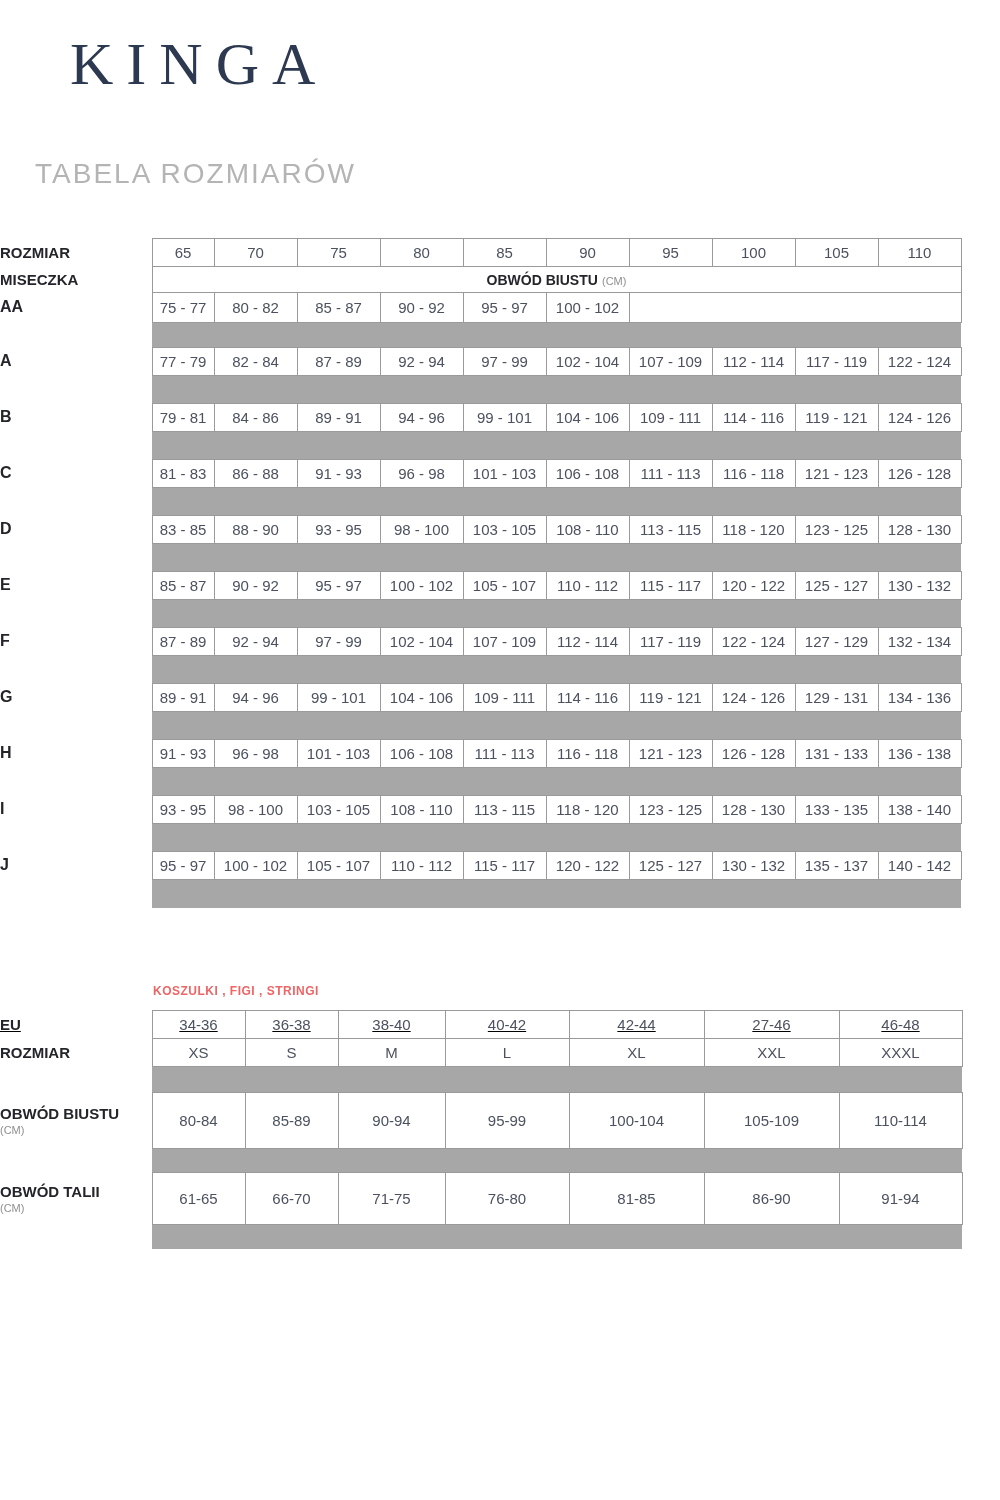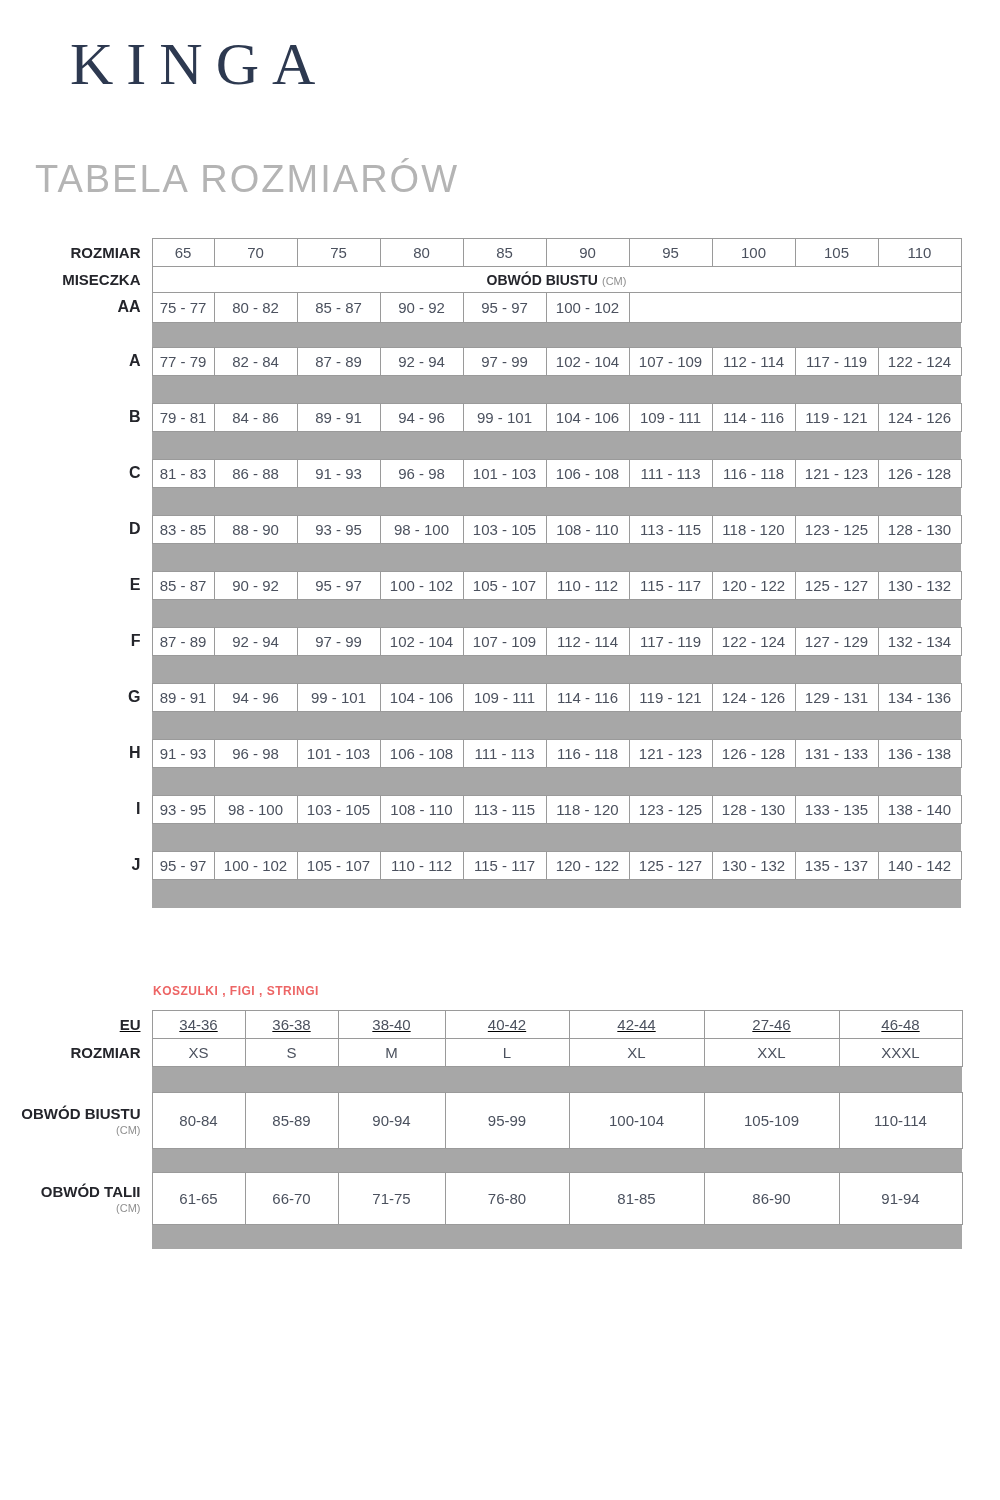--- a/index.html
+++ b/index.html
@@ -8,32 +8,32 @@
     font-family:"Liberation Sans","DejaVu Sans",sans-serif;overflow:hidden;
   }
   .logo{
     position:absolute;top:30px;left:0;right:0;
     font-family:"Liberation Serif","DejaVu Serif",serif;
     font-size:60px;font-weight:400;letter-spacing:13px;color:#2d3950;
     margin-left:70px;
   }
   .page-title{
     position:absolute;left:35px;top:158px;margin:0;
-    font-size:38px;font-weight:400;letter-spacing:2px;color:#b4b4b4;
+    font-size:28px;font-weight:400;letter-spacing:2px;color:#b4b4b4;
   }
   table{border-collapse:collapse;table-layout:fixed;position:absolute;left:0;}
   .bra-table{top:238px;width:961px;}
   .clothing-table{top:1010px;width:962px;}
   td{padding:0;vertical-align:middle;}
   td.cell{
     border:1px solid #9a9a9a;background:#ffffff;text-align:center;
     font-size:15px;color:#4b515e;
   }
   td.lbl{
-    border:none;background:#ffffff;text-align:right;padding-right:11px;
+    border:none;background:#ffffff;padding-right:11px;
     font-weight:bold;color:#24252b;font-size:15px;line-height:1.3;
   }
   td.lbl.cup{font-size:16px;}
   td.spacer{border:none;background:#a7a7a7;}
   .unit{font-size:11px;color:#8f8f8f;font-weight:normal;}
   .span-head{font-weight:bold;font-size:14px;color:#24252b;}
   .clothing-title{
     position:absolute;left:153px;top:984px;
     font-size:12px;font-weight:bold;letter-spacing:0.5px;color:#ed6565;
   }

